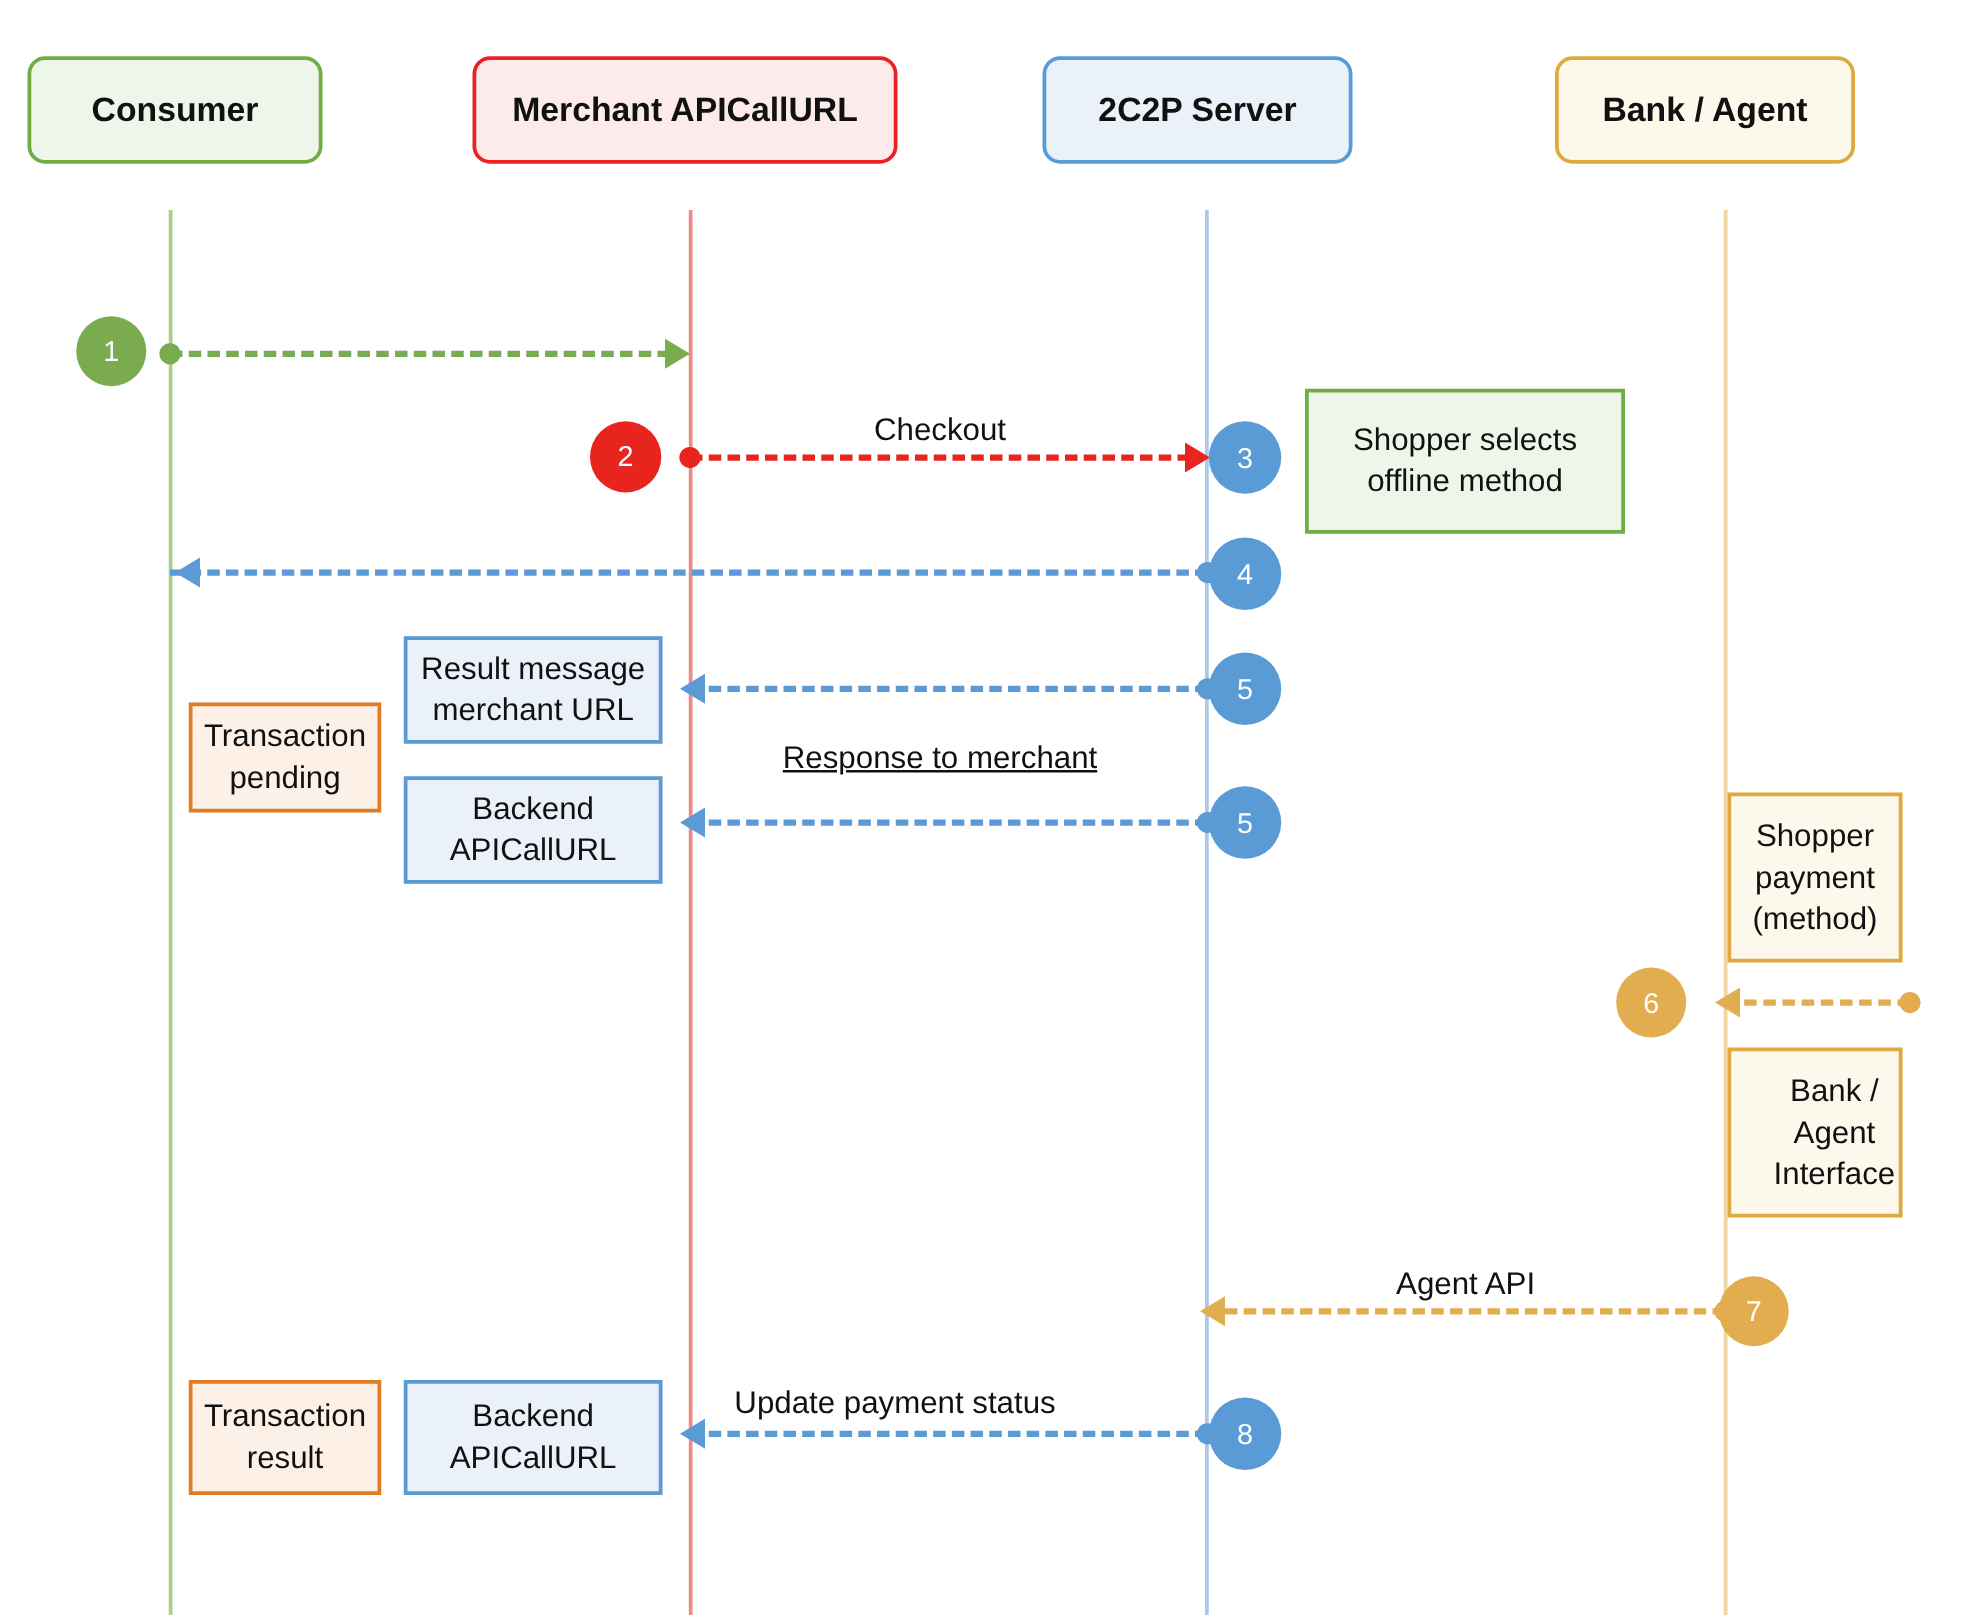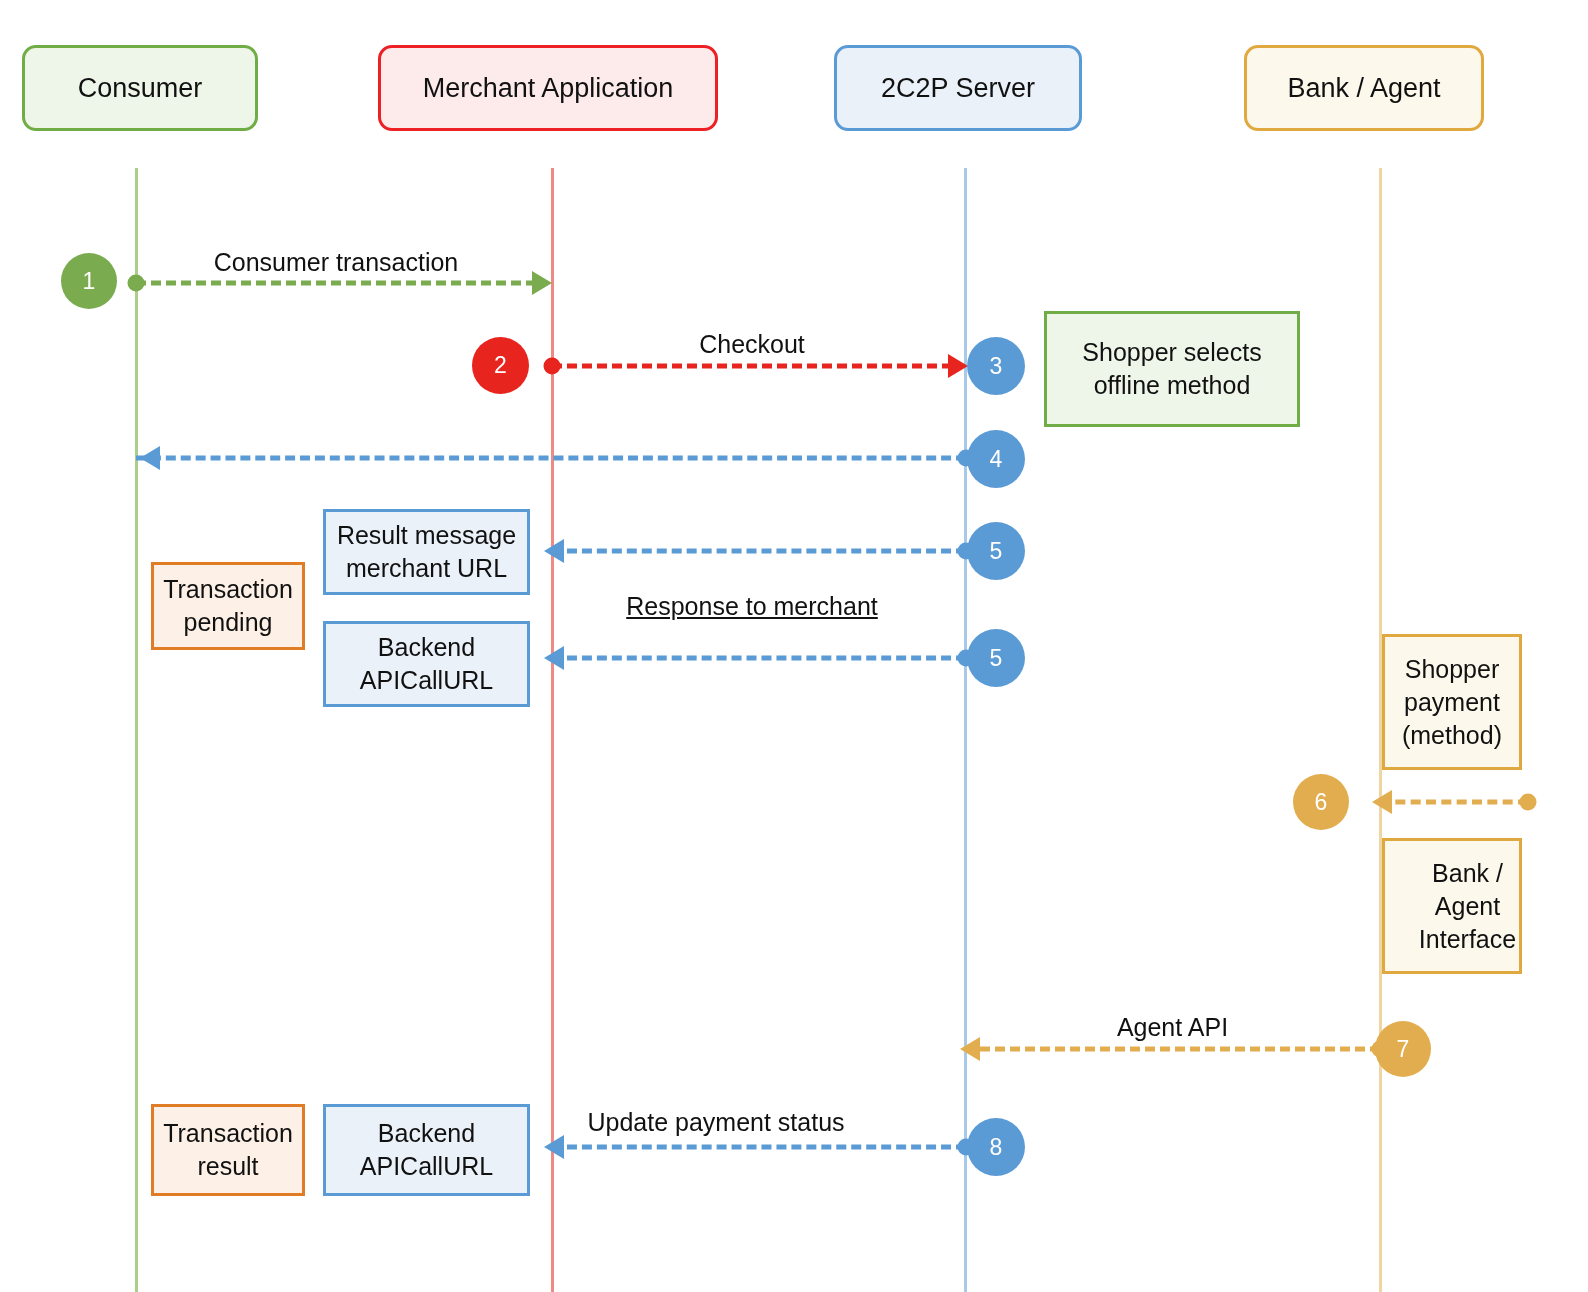--- a/index.html
+++ b/index.html
@@ -26,20 +26,21 @@
     border-width: 3px;
     border-style: solid;
     display: flex;
     align-items: center;
     justify-content: center;
     text-align: center;
     font-size: 27px;
     color: #111111;
     line-height: 1.2;
     padding: 4px 8px;
+    font-weight: bold;
   }
 
   
   .lifeline {
     position: absolute;
     width: 3px;
   }
 
   
   .step-circle {
@@ -127,34 +128,31 @@
   <div class="lifeline" style="left:135px; top:168px; height:1124px; background:#a9cf8b;"></div>
   <div class="lifeline" style="left:551px; top:168px; height:1124px; background:#f08a85;"></div>
   <div class="lifeline" style="left:964px; top:168px; height:1124px; background:#a9c9e8;"></div>
   <div class="lifeline" style="left:1379px; top:168px; height:1124px; background:#efd6a0;"></div>
 
   <div class="actor-box" style="left:22px; top:45px; width:236px; height:86px; border-color:#70ad47; background:#eef5e9;">
     <span>Consumer</span>
   </div>
 
   <div class="actor-box" style="left:378px; top:45px; width:340px; height:86px; border-color:#ed2024; background:#fdeaea;">
-    <span>Merchant Application</span>
+    <span>Merchant APICallURL</span>
   </div>
 
   <div class="actor-box" style="left:834px; top:45px; width:248px; height:86px; border-color:#5b9bd5; background:#eaf1f9;">
     <span>2C2P Server</span>
   </div>
 
   <div class="actor-box" style="left:1244px; top:45px; width:240px; height:86px; border-color:#e0a93f; background:#fdf8ec;">
     <span>Bank / Agent</span>
   </div>
 
-  <div class="msg-label" style="left:136px; top:248px; width:400px;">
-    <span>Consumer transaction</span>
-  </div>
   <div class="msg" style="left:136px; top:272px; width:400px;">
     <div class="msg-line" style="border-top-color:#7aab4e;"></div>
     <div class="msg-dot" style="left:0px; background:#7aab4e;"></div>
     <div class="msg-head right" style="left:396px; border-left-color:#7aab4e;"></div>
   </div>
   <div class="step-circle" style="left:61px; top:253px; width:56px; height:56px; background:#7aab4e;">
     <span>1</span>
   </div>
 
   <div class="msg-label" style="left:552px; top:330px; width:400px;">

